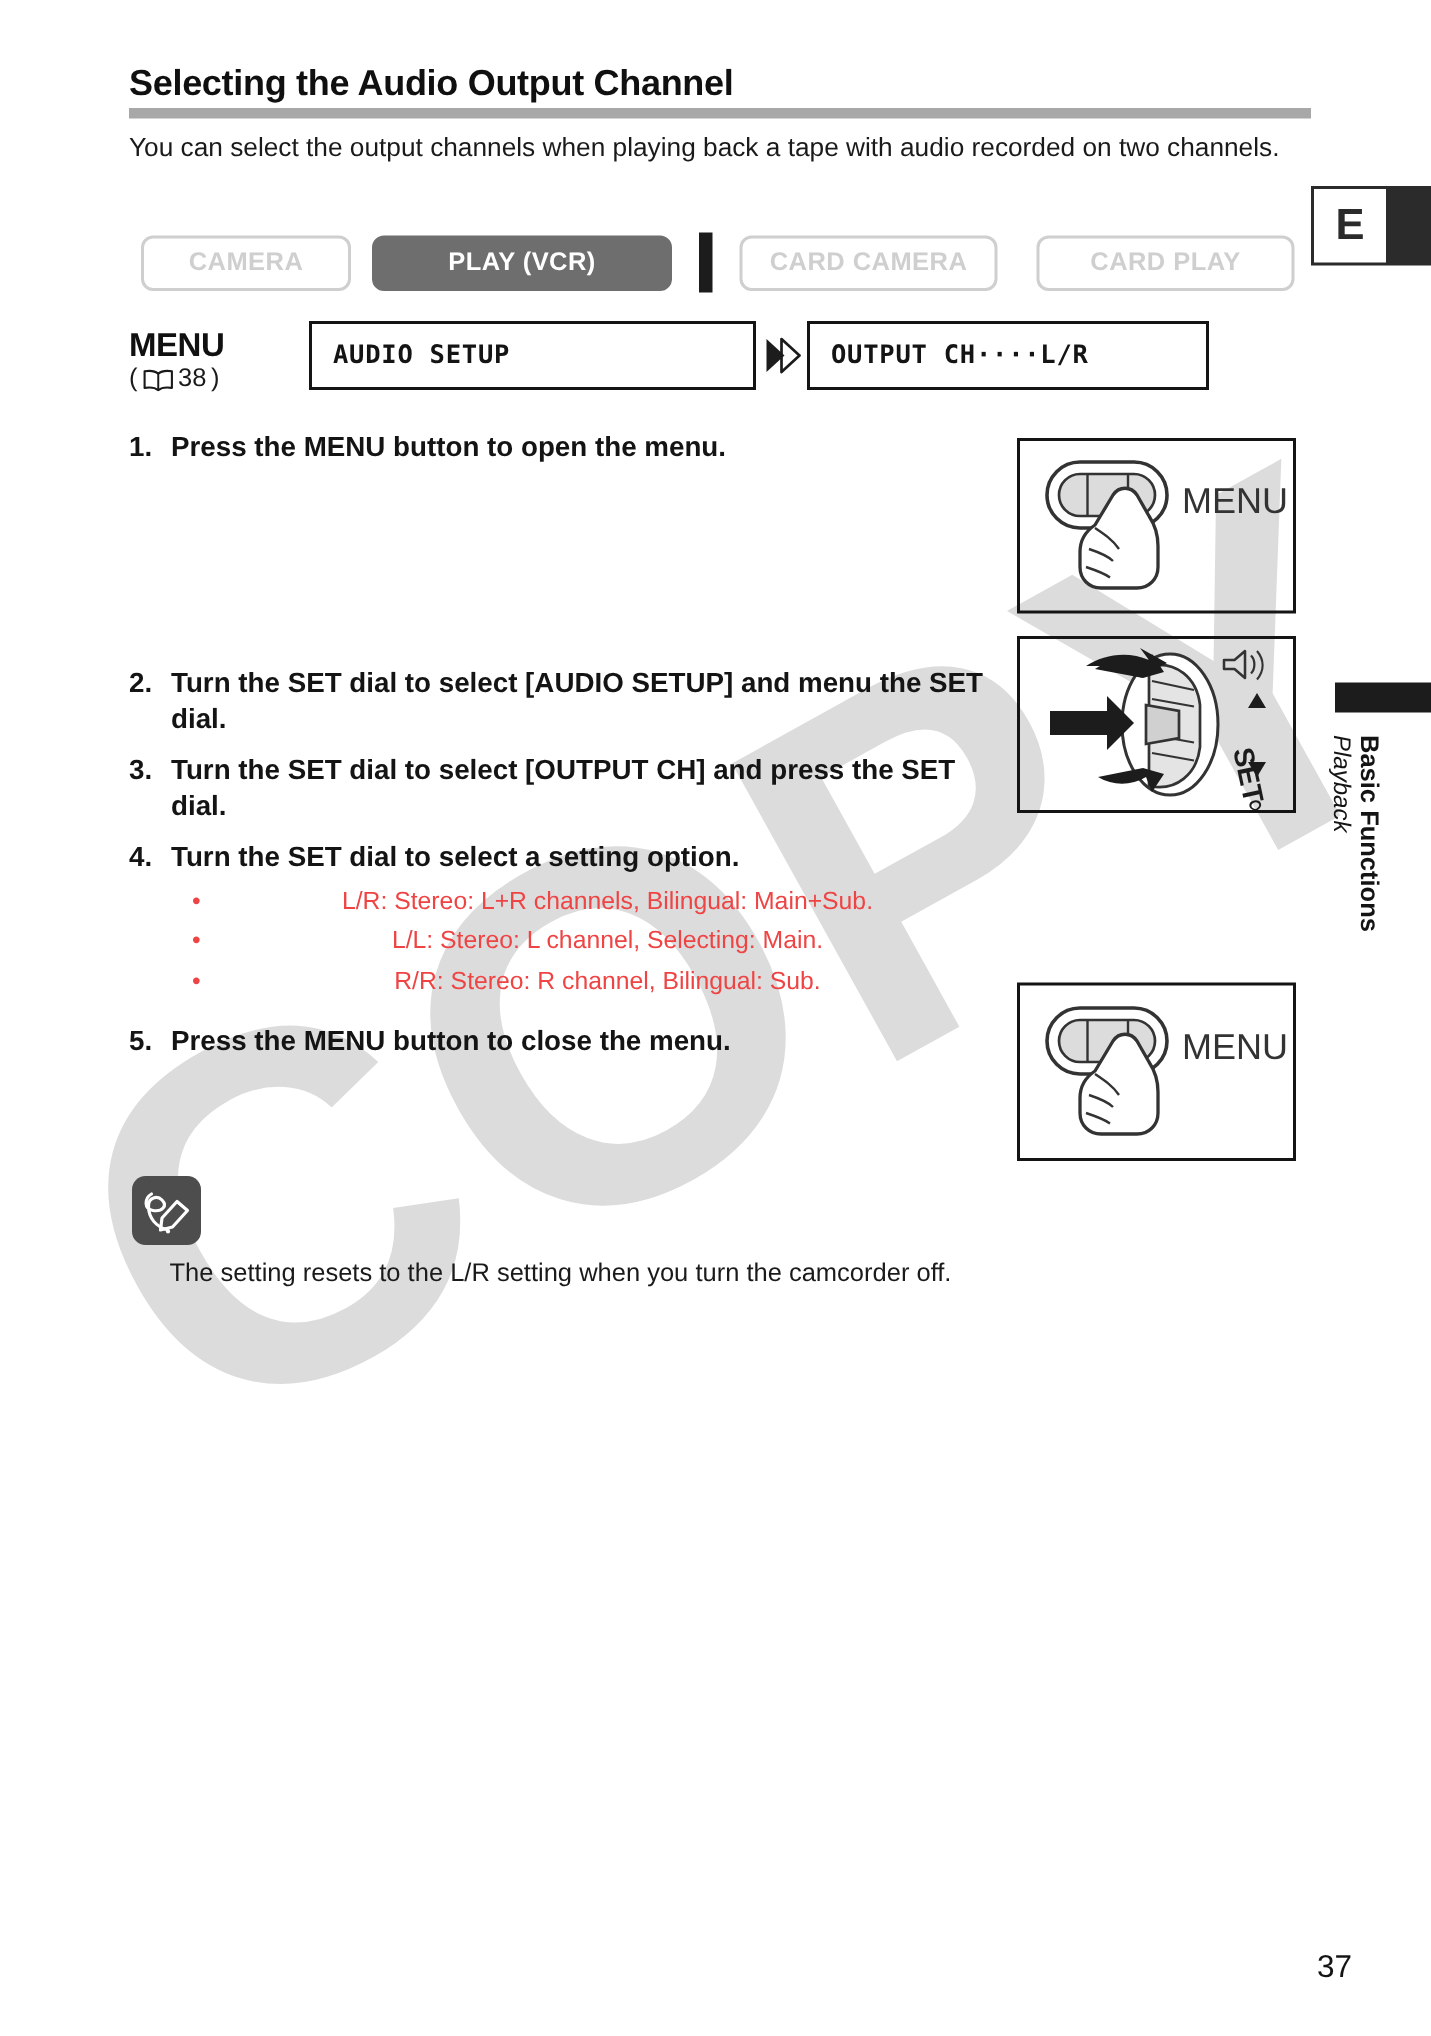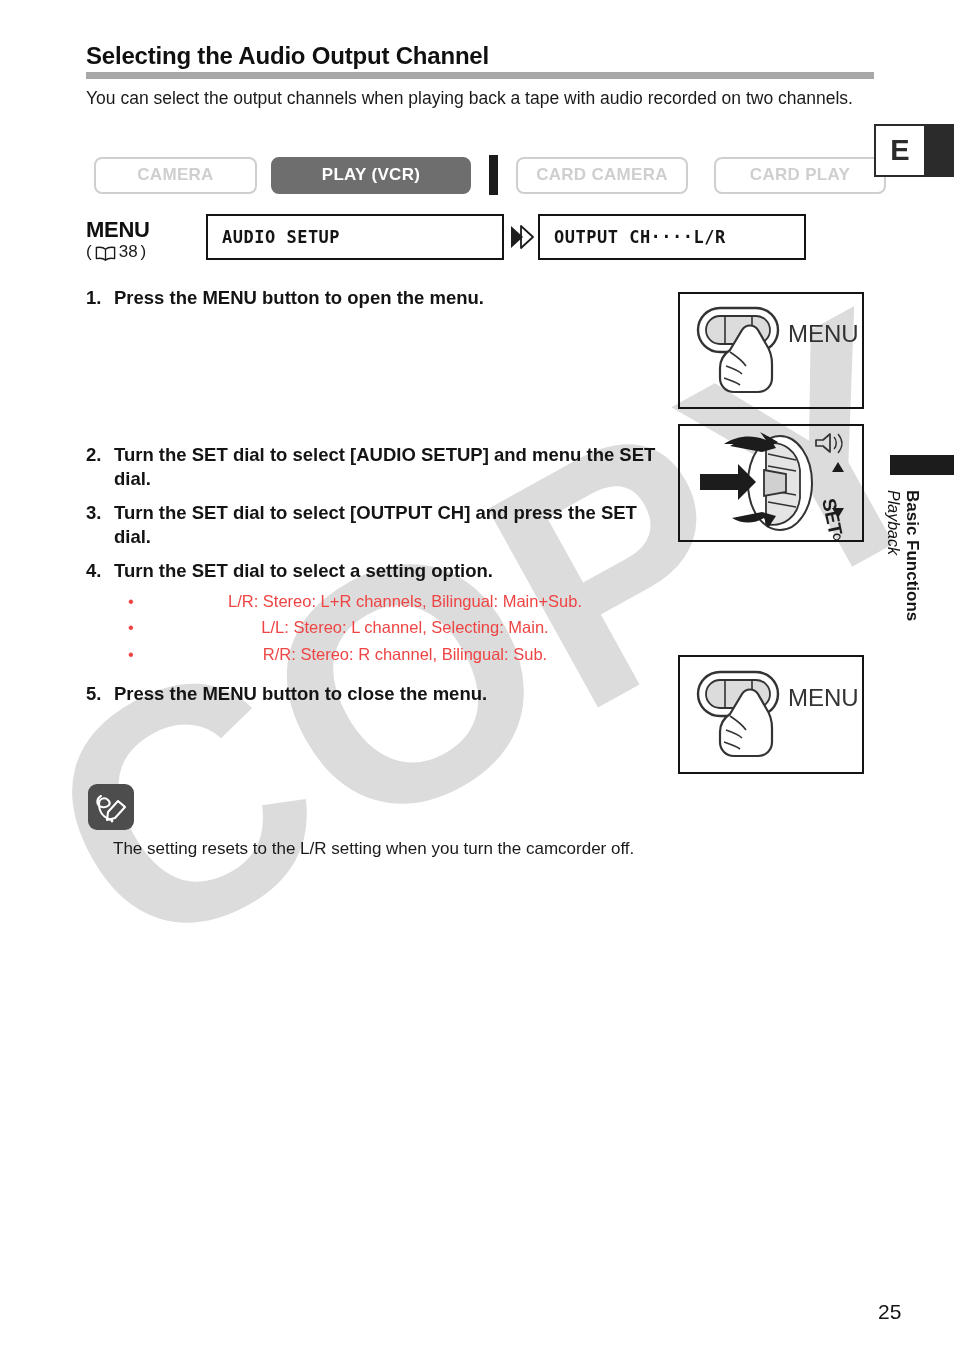--- a/index.html
+++ b/index.html
@@ -105,21 +105,21 @@
   .mode-btn.inactive {
     border: 2px solid #cfcfcf;
     color: #cfcfcf;
     background: #ffffff;
   }
   .mode-btn.active {
     background: #6e6e6e;
     color: #ffffff;
     border: 2px solid #6e6e6e;
   }
-  #mode-camera { width: 163px; }
+  #mode-camera { width: 140px; }
   #mode-play { width: 200px; margin-left: 14px; }
   #mode-divider {
     width: 9px;
     height: 40px;
     background: #1c1c1c;
     margin-left: 18px;
     margin-right: 18px;
   }
   #mode-card-camera { width: 172px; text-align: center; }
   #mode-card-play { width: 172px; margin-left: 26px; }
@@ -484,15 +484,15 @@
 
   <div id="lang-tab">E</div>
   <div id="lang-tab-bar"></div>
 
   <div id="side-tab-bar"></div>
   <div id="side-label">
     <span class="vert-text" id="side-chapter">Basic Functions</span>
     <span class="vert-text" id="side-section">Playback</span>
   </div>
 
-  <div id="page-number">25</div>
+  <div id="page-number">37</div>
 
 </div>
 
 </body></html>

